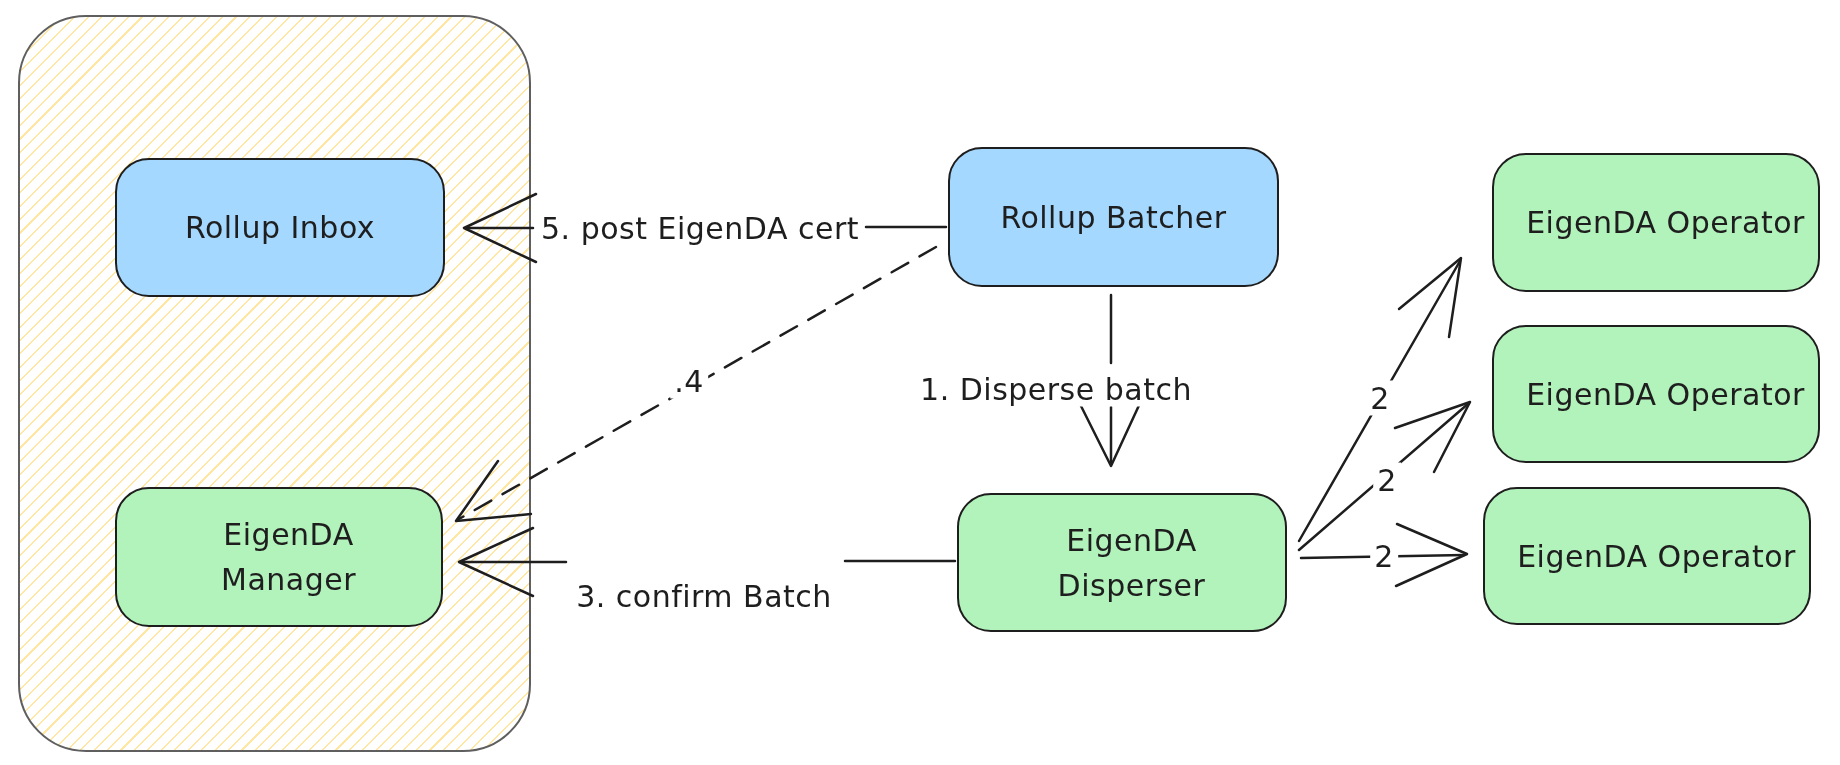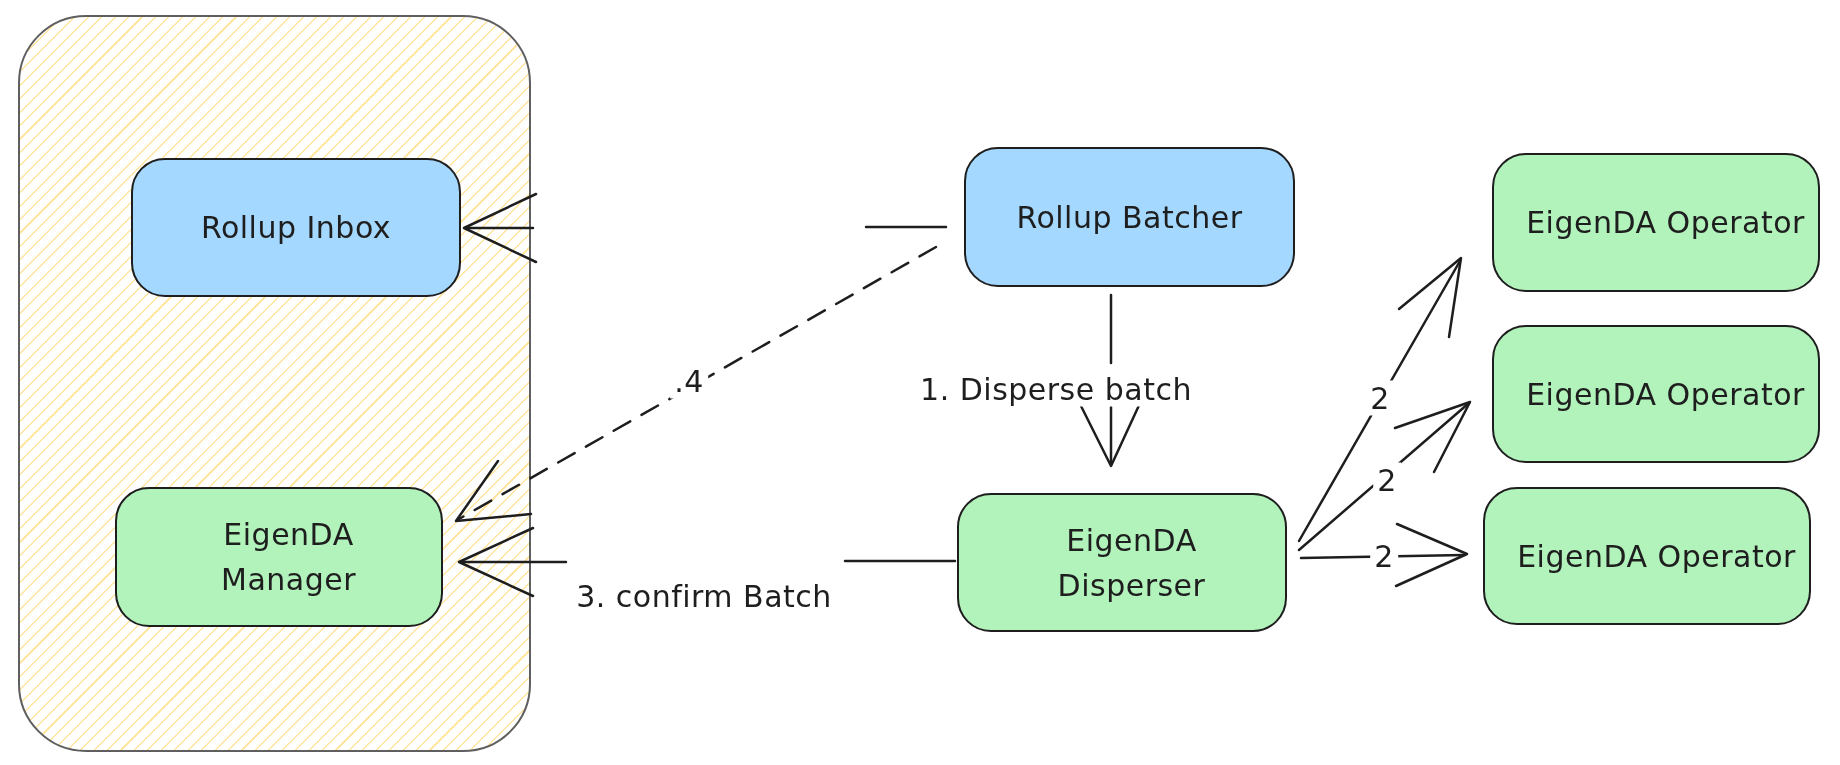--- a/index.html
+++ b/index.html
@@ -12,21 +12,21 @@
     background-image:repeating-linear-gradient(135deg,
       var(--hatch-yellow,#ffe6a3) 0px, var(--hatch-yellow,#ffe6a3) 1.5px,
       transparent 1.5px, transparent 9.5px);
     box-sizing:border-box;}
   .container-label{position:absolute;left:57px;top:48px;font-size:31px;font-weight:500;
     color:var(--text-color,#1e1e1e);letter-spacing:1px;}
 
   .node{position:absolute;border:2.5px solid var(--stroke-dark,#1e1e1e);border-radius:34px;
     box-sizing:border-box;display:flex;align-items:center;justify-content:center;
     text-align:center;font-size:30px;line-height:1.5;white-space:pre-line;letter-spacing:0.5px;}
-  .node.blue{background:var(--node-blue,#a5d8ff);margin-left:16px;}
+  .node.blue{background:var(--node-blue,#a5d8ff);}
   .node.green{background:var(--node-green,#b2f2bb);padding-left:19px;}
 
   .edges-layer{position:absolute;left:0;top:0;width:1840px;height:765px;pointer-events:none;}
   .edges-layer path{stroke:var(--stroke-dark,#1e1e1e);stroke-width:2.5;fill:none;
     stroke-linecap:round;stroke-linejoin:round;}
   .edges-layer path.dashed{stroke-dasharray:19 13;}
 
   .edge-label{position:absolute;transform:translate(-50%,-50%);background:var(--canvas-bg,#ffffff);
     padding:0 4px;font-size:30px;letter-spacing:0.5px;white-space:nowrap;
     color:var(--text-color,#1e1e1e);}
@@ -95,20 +95,21 @@
   </div>
 
   <div class="node green" style="left:1492px;top:325px;width:328px;height:138px">
     <span>EigenDA Operator</span>
   </div>
 
   <div class="node green" style="left:1483px;top:487px;width:328px;height:138px">
     <span>EigenDA Operator</span>
   </div>
 
+  <div class="edge-label" style="left:700px;top:228px">5. post EigenDA cert</div>
   <div class="edge-label" style="left:689px;top:381px">.4</div>
   <div class="edge-label" style="left:704px;top:596px">3. confirm Batch</div>
   <div class="edge-label" style="left:1056px;top:389px">1. Disperse batch</div>
   <div class="edge-label" style="left:1380px;top:398px">2</div>
   <div class="edge-label" style="left:1387px;top:480px">2</div>
   <div class="edge-label" style="left:1384px;top:556px">2</div>
 
 </div>
 
 </body></html>

